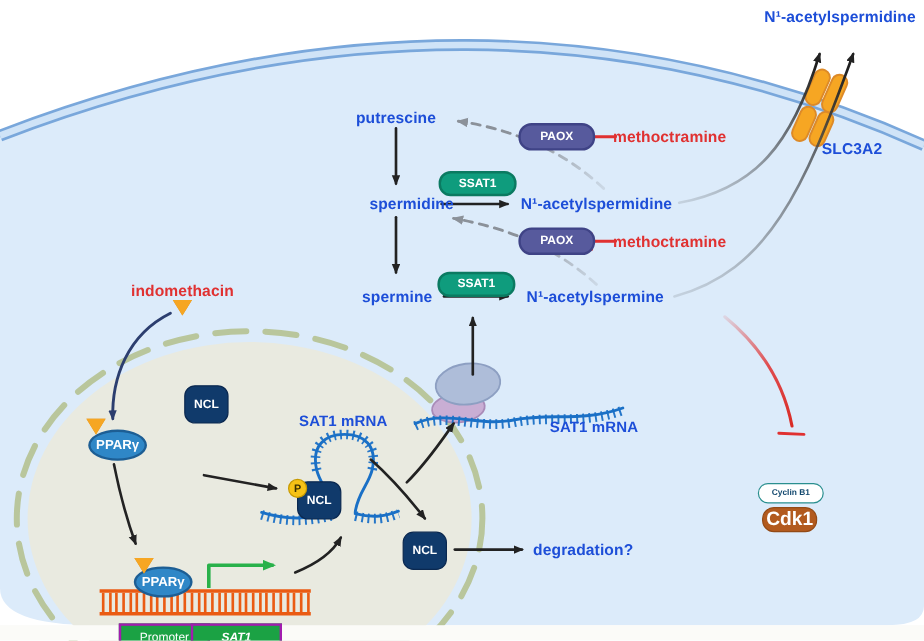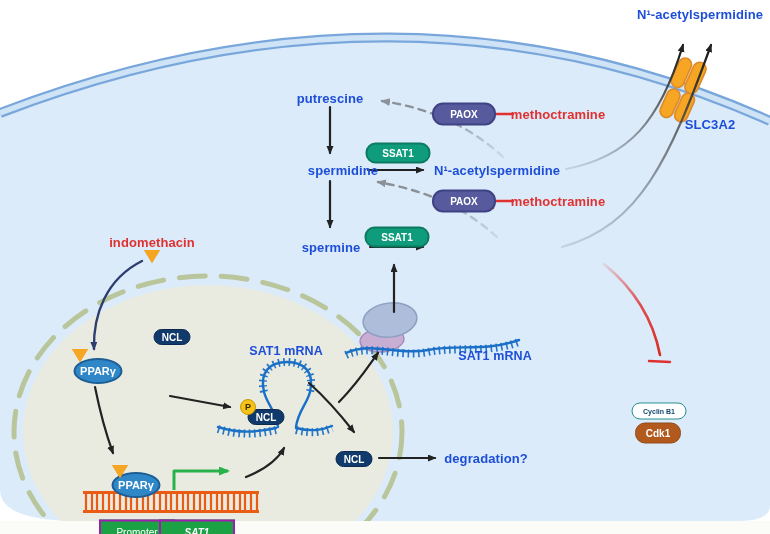--- a/index.html
+++ b/index.html
@@ -36,30 +36,30 @@
   .lbl{position:absolute;transform:translate(-50%,-50%);white-space:nowrap;
        font-size:13px;font-weight:bold;color:#1d4ed8;letter-spacing:.1px;}
   .lbl.red{color:var(--accent-red,#e03131);}
   .lbl.sm{font-size:12.5px;}
   .pill{position:absolute;transform:translate(-50%,-50%);display:flex;align-items:center;
         justify-content:center;color:#fff;font-weight:bold;white-space:nowrap;box-sizing:border-box;}
   .paox{width:64px;height:23px;border-radius:11px;background:var(--indigo,#575a9d);
         border:2px solid #3f4386;font-size:10px;text-align:right;}
   .ssat1{width:65px;height:21px;border-radius:10px;background:var(--teal,#0f9c7d);
          border:2px solid #0b7a61;font-size:10px;}
-  .ncl{width:37px;height:16px;border-radius:9px;background:var(--navy,#103a6b);
+  .ncl{width:37px;height:32px;border-radius:9px;background:var(--navy,#103a6b);
        border:1.5px solid #0a2850;font-size:10px;}
   .pparg{width:49px;height:26px;border-radius:50%;background:var(--protein-blue,#2f87c7);
          border:2px solid #1d5e94;font-size:11px;}
   .pcirc{width:16px;height:16px;border-radius:50%;background:var(--phospho-yellow,#f6c216);
          border:1.5px solid #c79a00;color:#3a3000;font-size:9px;z-index:3;}
   .cyclin{width:55px;height:17px;border-radius:9px;background:#fff;
           border:1.8px solid #2a8f8f;color:#12486e;font-size:7px;}
   .cdk1{width:46px;height:21px;border-radius:10px;background:var(--brown,#b25a1e);
-        border:1.5px solid #934a16;font-size:10px;}
+        border:1.5px solid #934a16;font-size:16px;}
   .genebox{position:absolute;transform:translate(-50%,-50%);display:flex;align-items:center;
            justify-content:center;width:76px;height:25px;background:var(--gene-green,#1ba244);
            border:2px solid #a21caf;color:#fff;font-size:10px;box-sizing:border-box;margin-top:31px;}
   .genebox.sat1{font-weight:bold;font-style:italic;}
   .tri{position:absolute;transform:translate(-50%,0);width:0;height:0;
        border-left:8px solid transparent;border-right:8px solid transparent;
        border-top:13px solid var(--orange,#f6a623);filter:drop-shadow(0 0 .4px #d98c1a);}
 </style>
 </head>
 <body>
@@ -178,20 +178,21 @@
   <g>
     <path fill="none" stroke="url(#gA)" stroke-width="2.2" stroke-linecap="round" d="M566,169 C630,157 660,120 683,45" marker-end="url(#m-blk)"></path>
     <path fill="none" stroke="url(#gB)" stroke-width="2.2" stroke-linecap="round" d="M562,247 C640,226 670,158 711,45" marker-end="url(#m-blk)"></path>
   </g>
 </svg>
 
 <div class="lbl" style="left:330px;top:98px">putrescine</div>
 <div class="lbl" style="left:343px;top:170px">spermidine</div>
 <div class="lbl" style="left:331px;top:247px">spermine</div>
 <div class="lbl" style="left:497px;top:170px">N¹-acetylspermidine</div>
+<div class="lbl" style="left:496px;top:247px">N¹-acetylspermine</div>
 <div class="lbl" style="left:700px;top:14px">N¹-acetylspermidine</div>
 <div class="lbl" style="left:710px;top:124px">SLC3A2</div>
 <div class="lbl red" style="left:558px;top:114px">methoctramine</div>
 <div class="lbl red" style="left:558px;top:201px">methoctramine</div>
 <div class="lbl red" style="left:152px;top:242px">indomethacin</div>
 <div class="lbl sm" style="left:286px;top:351px">SAT1 mRNA</div>
 <div class="lbl sm" style="left:495px;top:356px">SAT1 mRNA</div>
 <div class="lbl" style="left:486px;top:458px">degradation?</div>
 
 <div class="pill paox" style="left:464px;top:114px">PAOX</div>

